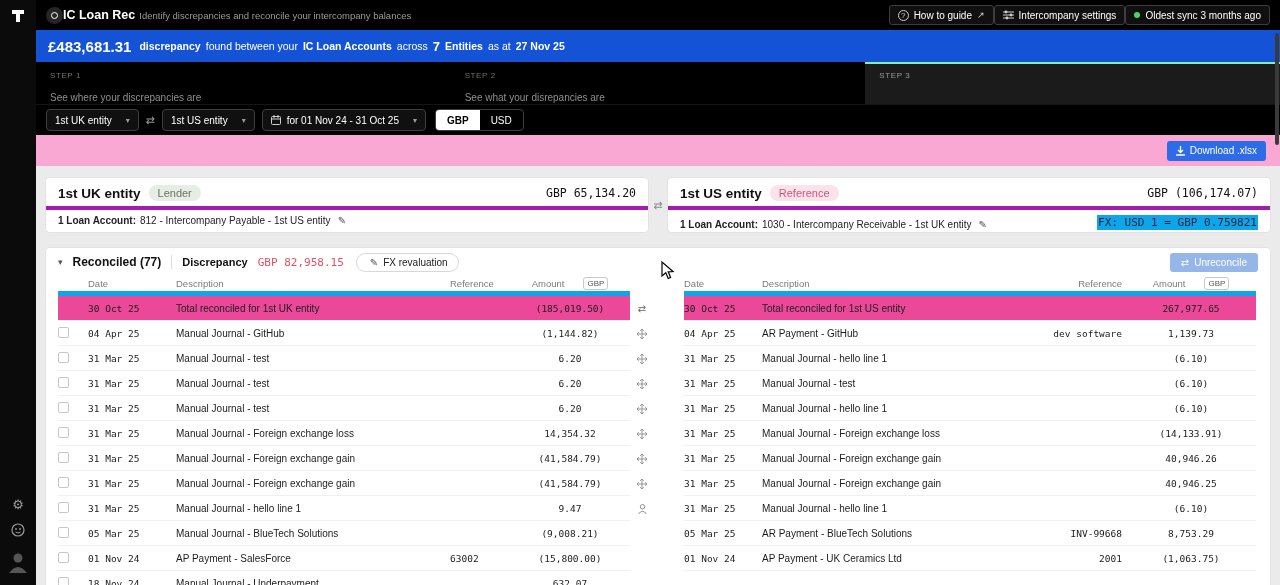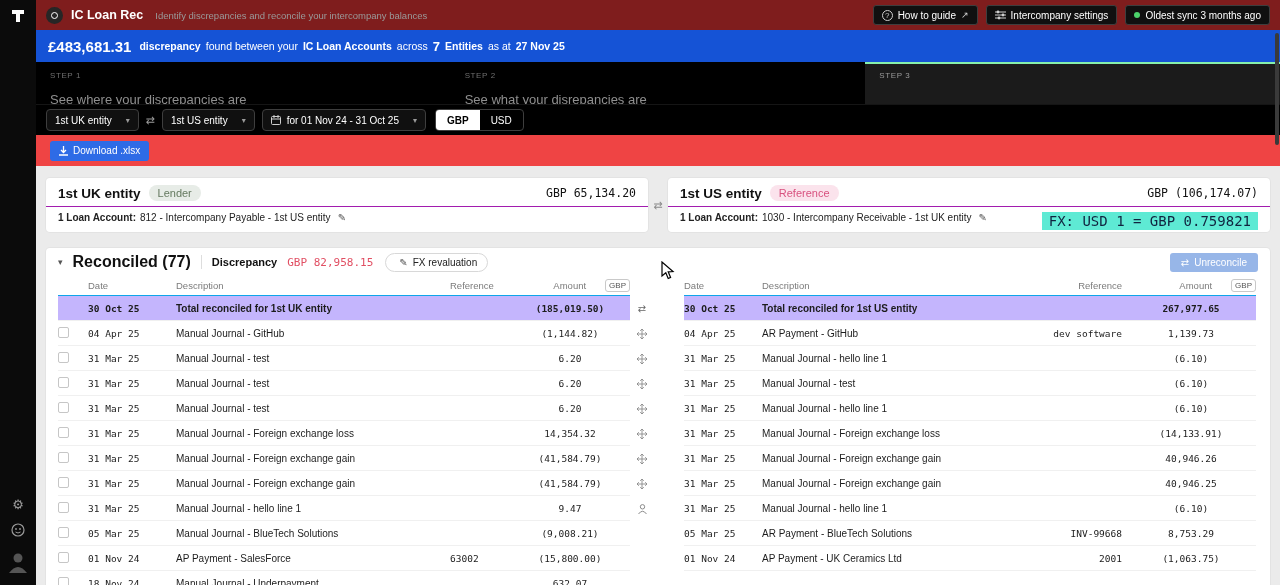--- a/index.html
+++ b/index.html
@@ -8,21 +8,21 @@
   .mono{font-family:"DejaVu Sans Mono",monospace}
 
   
   .rail{width:36px;background:#0b0b0b;display:flex;flex-direction:column;align-items:center;padding:8px 0 4px;flex-shrink:0;z-index:5}
   .rail .spacer{flex:1}
   .rail-icon{color:#9a9a9a;font-size:13px;margin:6px 0;line-height:1;cursor:pointer}
 
   .main{flex:1;display:flex;flex-direction:column;min-width:0}
 
   
-  .topbar{height:30px;background:#7f1d1d;display:flex;align-items:center;padding:0 10px;gap:8px;flex-shrink:0}
+  .topbar{height:30px;background:#000000;display:flex;align-items:center;padding:0 10px;flex-shrink:0}
   .app-circle{width:17px;height:17px;border-radius:50%;background:#262626;display:flex;align-items:center;justify-content:center;flex-shrink:0}
   .app-circle span{width:7px;height:7px;border:1.5px solid #fff;border-radius:50%;display:block}
   .app-title{color:#fff;font-weight:bold;font-size:12.5px}
   .app-sub{color:#9a9a9a;font-size:9.5px;margin-left:4px}
   .topbar .grow{flex:1}
   .pill-btn{height:20px;display:flex;align-items:center;gap:5px;border:1px solid #3e3e3e;background:#101010;border-radius:3px;color:#fff;font-size:10px;padding:0 8px;cursor:pointer;white-space:nowrap}
   .qmark{width:11px;height:11px;border:1px solid #cfcfcf;border-radius:50%;color:#cfcfcf;font-size:8px;display:flex;align-items:center;justify-content:center}
   .ext{font-size:9px;color:#cfcfcf}
   .green-dot{width:6px;height:6px;border-radius:50%;background:#4cd26b}
 
@@ -30,80 +30,80 @@
   .banner{height:32px;background:#1553d6;color:#fff;display:flex;align-items:center;padding:0 12px;gap:5px;flex-shrink:0}
   .banner .amt{font-size:15px;font-weight:bold;margin-right:3px}
   .banner .t{font-size:10.5px}
   .banner .b{font-weight:bold}
   .banner .big7{font-size:13px;font-weight:bold}
 
   
   .steps{height:42px;background:#000;display:flex;flex-shrink:0}
   .step{flex:1;padding:7px 14px;border-top:2px solid transparent;cursor:pointer}
   .step .eyebrow{font-size:8px;letter-spacing:.6px;color:#6f6f6f;text-transform:uppercase}
-  .step .lbl{font-size:13px;color:#8f8f8f;margin-top:12px}
+  .step .lbl{font-size:10px;color:#8f8f8f;margin-top:12px}
   .step.active{background:#1b1b1b;border-top:2px solid #86efac}
   .step.active .eyebrow{color:#9a9a9a}
   .step.active .lbl{color:#fff;font-weight:bold}
 
   
   .filters{height:31px;background:#000;display:flex;align-items:center;padding:0 10px;gap:7px;flex-shrink:0;border-top:1px solid #151515}
   .select{height:22px;background:#101010;border:1px solid #3e3e3e;border-radius:4px;color:#fff;font-size:10px;display:flex;align-items:center;gap:14px;padding:0 8px;cursor:pointer;white-space:nowrap}
   .select .chev{font-size:8px;color:#9a9a9a}
   .swap{color:#9a9a9a;font-size:11px}
   .seg{height:22px;display:flex;border:1px solid #3e3e3e;border-radius:4px;overflow:hidden;margin-left:2px}
   .seg .opt{font-size:10px;display:flex;align-items:center;padding:0 11px;color:#fff;cursor:pointer}
   .seg .opt.on{background:#fff;color:#000;font-weight:bold}
 
   
-  .toolbar{height:31px;background:#ef4444;display:flex;align-items:center;justify-content:flex-start;padding:0 14px;flex-shrink:0}
+  .toolbar{height:31px;background:#f9a8d4;display:flex;align-items:center;justify-content:flex-end;padding:0 14px;flex-shrink:0}
   .dl-btn{height:20px;background:#2e6be6;color:#fff;border-radius:3px;font-size:10px;display:flex;align-items:center;gap:5px;padding:0 9px;cursor:pointer}
 
   
   .content{flex:1;padding:12px 10px 0;display:flex;flex-direction:column;min-height:0}
   .entity-row{display:flex;align-items:stretch;height:54px;flex-shrink:0}
   .card{flex:1;background:#fff;border-radius:4px;display:flex;flex-direction:column;min-width:0;box-shadow:0 0 0 1px rgba(0,0,0,.03)}
   .card-top{display:flex;align-items:center;gap:8px;padding:7px 12px 5px}
   .card-name{font-size:13.5px;font-weight:bold;color:#111}
   .badge{font-size:11px;padding:2px 9px;border-radius:10px}
   .badge.lender{background:#e7ece7;color:#64795f}
   .badge.borrower{background:#fbe3ec;color:#d8517f}
   .balance{margin-left:auto;font-size:11.5px;color:#111}
-  .card-bot{border-top:1px solid #a21caf;display:flex;align-items:flex-start;gap:4px;padding:5px 12px;font-size:10px;color:#222}
+  .card-bot{border-top:4px solid #a21caf;display:flex;align-items:flex-end;gap:4px;padding:5px 12px;font-size:10px;color:#222}
   .card-bot .blabel{font-weight:bold}
   .pencil{color:#555;font-size:10px;cursor:pointer;margin-left:3px}
-  .fx-hl{margin-left:auto;background:#5eead4;padding:1px 7px;font-size:14px;color:#10243f}
+  .fx-hl{margin-left:auto;background:#0ea5e9;padding:1px 1px;font-size:11px;color:#10243f}
   .mid-swap{width:20px;display:flex;align-items:center;justify-content:center;color:#8a8a8a;font-size:11px}
 
   
   .panel{margin-top:16px;background:#fff;border-radius:4px 4px 0 0;flex:1;display:flex;flex-direction:column;min-height:0;box-shadow:0 0 0 1px rgba(0,0,0,.03)}
   .panel-head{height:28px;display:flex;align-items:center;gap:10px;padding:0 12px;flex-shrink:0}
   .chev-open{color:#555;font-size:9px;cursor:pointer}
-  .rec-lbl{font-size:16px;font-weight:bold;color:#111;cursor:pointer}
+  .rec-lbl{font-size:12px;font-weight:bold;color:#111;cursor:pointer}
   .vdiv{width:1px;height:14px;background:#ddd}
   .disc-lbl{font-size:11px;font-weight:bold;color:#111}
   .disc-amt{font-size:11px;color:#e14f63}
   .fxr-btn{border:1px solid #d8d8d8;border-radius:12px;font-size:10px;color:#222;padding:3px 10px;display:flex;align-items:center;gap:5px;cursor:pointer;margin-left:2px}
   .unrec-btn{margin-left:auto;background:#97b6e8;color:#fff;font-size:10px;border-radius:3px;padding:4px 11px;display:flex;align-items:center;gap:5px;cursor:pointer}
 
   .tables{display:flex;flex:1;min-height:0;overflow:hidden}
   .tbl{flex:1;min-width:0}
   .tbl.left{padding-left:12px;padding-right:2px}
   .tbl.right{padding-left:32px;padding-right:14px}
   .tbl.left .thead,.tbl.left .trow{display:grid;grid-template-columns:30px 88px 1fr 60px 120px;align-items:center}
   .tbl.right .thead,.tbl.right .trow{display:grid;grid-template-columns:78px 1fr 110px 130px;align-items:center}
-  .thead{height:20px;border-bottom:1px solid #0ea5e9;color:#7b7b7b;font-size:9.5px}
+  .thead{height:20px;border-bottom:5px solid #0ea5e9;color:#7b7b7b;font-size:9.5px}
   .trow{height:25px;border-bottom:1px solid #f0f0f0;font-size:10px;color:#1c1c1c;cursor:pointer}
-  .trow.total{font-weight:bold;background:#c4b5fd}
+  .trow.total{font-weight:normal;background:#ec4899}
   .c.date{font-family:"DejaVu Sans Mono",monospace;font-size:9.5px}
   .c.desc{padding-right:8px;overflow:hidden;white-space:nowrap;text-overflow:ellipsis}
   .c.ref{font-family:"DejaVu Sans Mono",monospace;font-size:9.5px}
   .tbl.right .c.ref{text-align:right;padding-right:4px}
   .c.amt{font-family:"DejaVu Sans Mono",monospace;font-size:9.5px;text-align:center}
-  .hdr-amt{display:flex;justify-content:flex-end;align-items:center;gap:19px}
+  .hdr-amt{display:flex;justify-content:center;align-items:center;gap:19px}
   .ccy-pill{border:1px solid #c9c9c9;border-radius:3px;font-size:8px;padding:0 3px;color:#555;line-height:11px}
   .cb{display:inline-block;width:11px;height:11px;border:1px solid #c6c6c6;border-radius:2px;background:#fff;cursor:pointer}
   .mid{width:20px;padding-top:20px;flex-shrink:0}
   .midcell{height:25px;display:flex;align-items:center;justify-content:center;color:#777}
   .midcell .sw{font-size:10px;color:#666;cursor:pointer}
 
   
   .cursor{position:absolute;left:661px;top:261px;z-index:99;pointer-events:none}
   .sb-thumb{position:absolute;right:1px;top:33px;width:4px;height:112px;background:#3a3a3a;border-radius:2px;z-index:60}
 </style>

